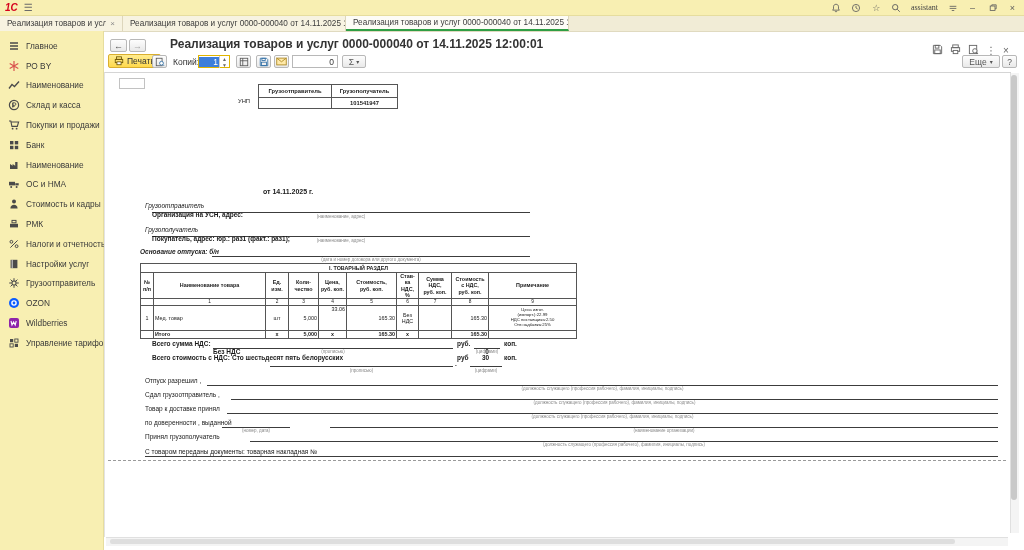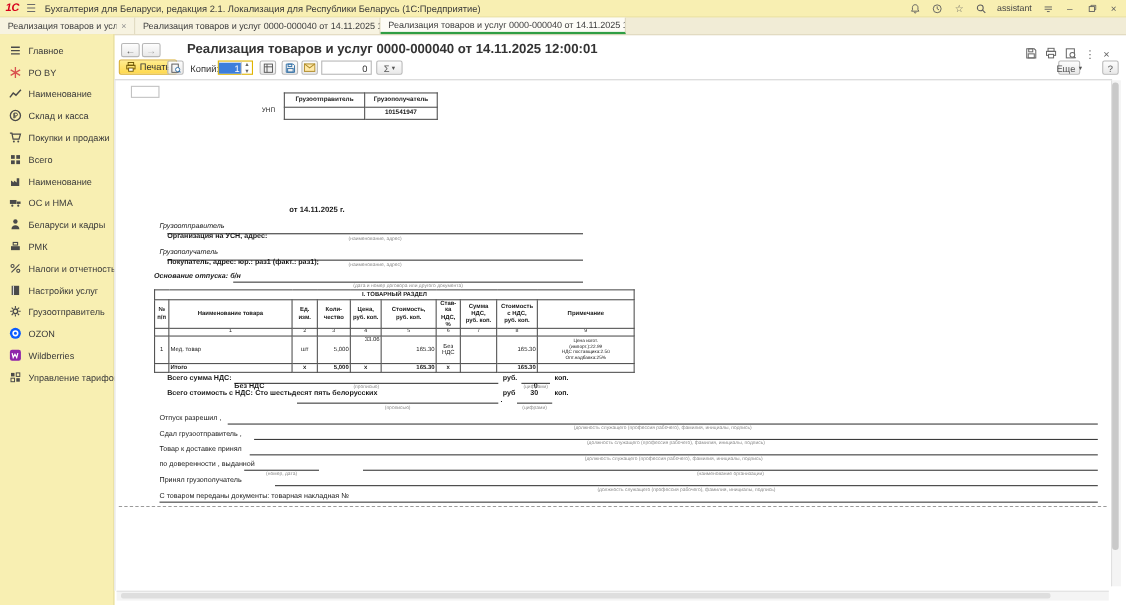--- a/index.html
+++ b/index.html
@@ -5,21 +5,21 @@
   html,body{margin:0;padding:0;background:#888;}
   #app{position:relative;width:1024px;height:550px;background:#fff;font-family:"Liberation Sans",sans-serif;overflow:hidden;}
   .abs{position:absolute;}
   
   .topbar{left:0;top:0;width:1024px;height:15px;background:#f8efb2;border-bottom:1px solid #e6dd9e;display:flex;align-items:center;font-size:8.5px;color:#3a3a3a;}
   .logo1c{color:#d6001c;font-weight:700;font-style:italic;font-size:10px;margin:0 6px 0 5px;}
   .hambtn{font-size:10px;color:#6b6b6b;margin-right:8px;cursor:pointer;}
   .apptitle{white-space:nowrap;}
   .topicons{position:absolute;right:6px;top:0;height:15px;display:flex;align-items:center;gap:9px;color:#5d5d5d;}
   .topicons .ic{width:11px;height:11px;display:flex;align-items:center;justify-content:center;cursor:pointer;font-size:9px;}
-  .username{font-size:8px;color:#444;}
+  .username{font-size:8px;color:#444;font-family:Liberation Serif, serif;}
   
   .tabbar{left:0;top:16px;width:1024px;height:15px;background:#f1ecd6;display:flex;font-size:8.2px;color:#3c3c3c;border-bottom:1px solid #e0dac0;}
   .tab{display:flex;align-items:center;gap:4px;padding:0 7px;background:#f7f3e1;border-right:1px solid #ddd6bc;cursor:pointer;white-space:nowrap;overflow:hidden;}
   .tab .x{color:#8a8a8a;font-size:8px;cursor:pointer;}
   .tab.active{background:#fdfcf6;border-bottom:2px solid #2f9e44;}
   
   .sidebar{left:0;top:31px;width:104px;height:519px;background:#f8efb2;box-sizing:border-box;padding-top:5px;border-right:1px solid #e6dd9e;}
   .sitem{display:flex;align-items:center;gap:6px;height:19.8px;padding-left:8px;font-size:8.3px;color:#3a3a3a;cursor:pointer;white-space:nowrap;}
   .sitem svg{flex:0 0 12px;}
   
@@ -53,21 +53,20 @@
   .hthumb{left:110px;top:539px;width:845px;height:5px;background:#dedede;border-radius:2px;}
 </style>
 </head>
 <body>
 
 <div id="app">
 
   <div class="abs topbar">
     <span class="logo1c">1С</span>
     <span class="hambtn">☰</span>
-    <span class="apptitle">Бухгалтерия для Беларуси, редакция 2.1. Локализация для Республики Беларусь   (1С:Предприятие)</span>
     <div class="topicons">
       <span class="ic">
         <svg width="10" height="10" viewBox="0 0 12 12">
             <path d="M6 1.5c-1.8 0-3 1.3-3 3v2.6L2 8.6h8L9 7.1V4.5c0-1.7-1.2-3-3-3z" fill="none" stroke="#5d5d5d" stroke-width="1"></path>
             <path d="M5 9.6a1 1 0 0 0 2 0" fill="none" stroke="#5d5d5d"></path>
           </svg>
       </span>
       <span class="ic">
         <svg width="10" height="10" viewBox="0 0 12 12">
             <circle cx="6" cy="6" r="4.3" fill="none" stroke="#5d5d5d" stroke-width="1"></circle>
@@ -147,21 +146,21 @@
         </svg>
       <span>Покупки и продажи</span>
     </div>
     <div class="sitem">
       <svg width="12" height="12" viewBox="0 0 12 12">
           <rect x="2" y="2" width="3.4" height="3.4" fill="#4a4a4a"></rect>
           <rect x="6.8" y="2" width="3.4" height="3.4" fill="#4a4a4a"></rect>
           <rect x="2" y="6.8" width="3.4" height="3.4" fill="#4a4a4a"></rect>
           <rect x="6.8" y="6.8" width="3.4" height="3.4" fill="#4a4a4a"></rect>
         </svg>
-      <span>Всего</span>
+      <span>Банк</span>
     </div>
     <div class="sitem">
       <svg width="12" height="12" viewBox="0 0 12 12">
           <path d="M2 10V5l2.6 1.8V5l2.6 1.8V3h2.3v7z" fill="#4a4a4a"></path>
         </svg>
       <span>Наименование</span>
     </div>
     <div class="sitem">
       <svg width="12" height="12" viewBox="0 0 12 12">
           <rect x="1" y="3.8" width="6" height="3.6" fill="#4a4a4a"></rect>
@@ -169,21 +168,21 @@
           <circle cx="3.2" cy="9" r="1" fill="#4a4a4a"></circle>
           <circle cx="8.6" cy="9" r="1" fill="#4a4a4a"></circle>
         </svg>
       <span>ОС и НМА</span>
     </div>
     <div class="sitem">
       <svg width="12" height="12" viewBox="0 0 12 12">
           <circle cx="6" cy="3.4" r="2" fill="#4a4a4a"></circle>
           <path d="M2.4 10.4c0-2.4 1.7-3.7 3.6-3.7s3.6 1.3 3.6 3.7z" fill="#4a4a4a"></path>
         </svg>
-      <span>Беларуси и кадры</span>
+      <span>Стоимость и кадры</span>
     </div>
     <div class="sitem">
       <svg width="12" height="12" viewBox="0 0 12 12">
           <rect x="4" y="2.4" width="4" height="2.4" fill="none" stroke="#4a4a4a" stroke-width="1"></rect>
           <rect x="2" y="5.8" width="8" height="3.6" fill="#4a4a4a"></rect>
         </svg>
       <span>РМК</span>
     </div>
     <div class="sitem">
       <svg width="12" height="12" viewBox="0 0 12 12">
@@ -296,21 +295,21 @@
     <svg width="11" height="9" viewBox="0 0 12 9">
         <rect x="0.8" y="0.8" width="10.4" height="7.4" fill="#ffe9a8" stroke="#b08c2a" stroke-width="1"></rect>
         <path d="M0.8 0.8L6 4.8l5.2-4" fill="none" stroke="#b08c2a" stroke-width="1"></path>
       </svg>
   </div>
   <div class="abs sumfield">0</div>
   <div class="abs gbtn" style="left:342px;top:55px;width:24px;height:13px;font-size:8.5px;gap:2px;">
     <span>Σ</span>
       <span style="font-size:6px">▾</span>
   </div>
-  <div class="abs gbtn" style="left:962px;top:55px;width:20px;height:13px;font-size:8.5px;gap:3px;">
+  <div class="abs gbtn" style="left:962px;top:55px;width:38px;height:13px;font-size:8.5px;gap:3px;">
     <span>Еще</span>
       <span style="font-size:6px">▾</span>
   </div>
   <div class="abs gbtn" style="left:1002px;top:55px;width:15px;height:13px;font-size:8.5px;">?</div>
 
   <div class="abs docarea"></div>
   <div class="abs selcell"></div>
 
   <span class="abs dtxt" style="left:238px;top:98px;font-size:5.8px;">УНП</span>
   <table class="unp abs" style="left:258px;top:84px;">

